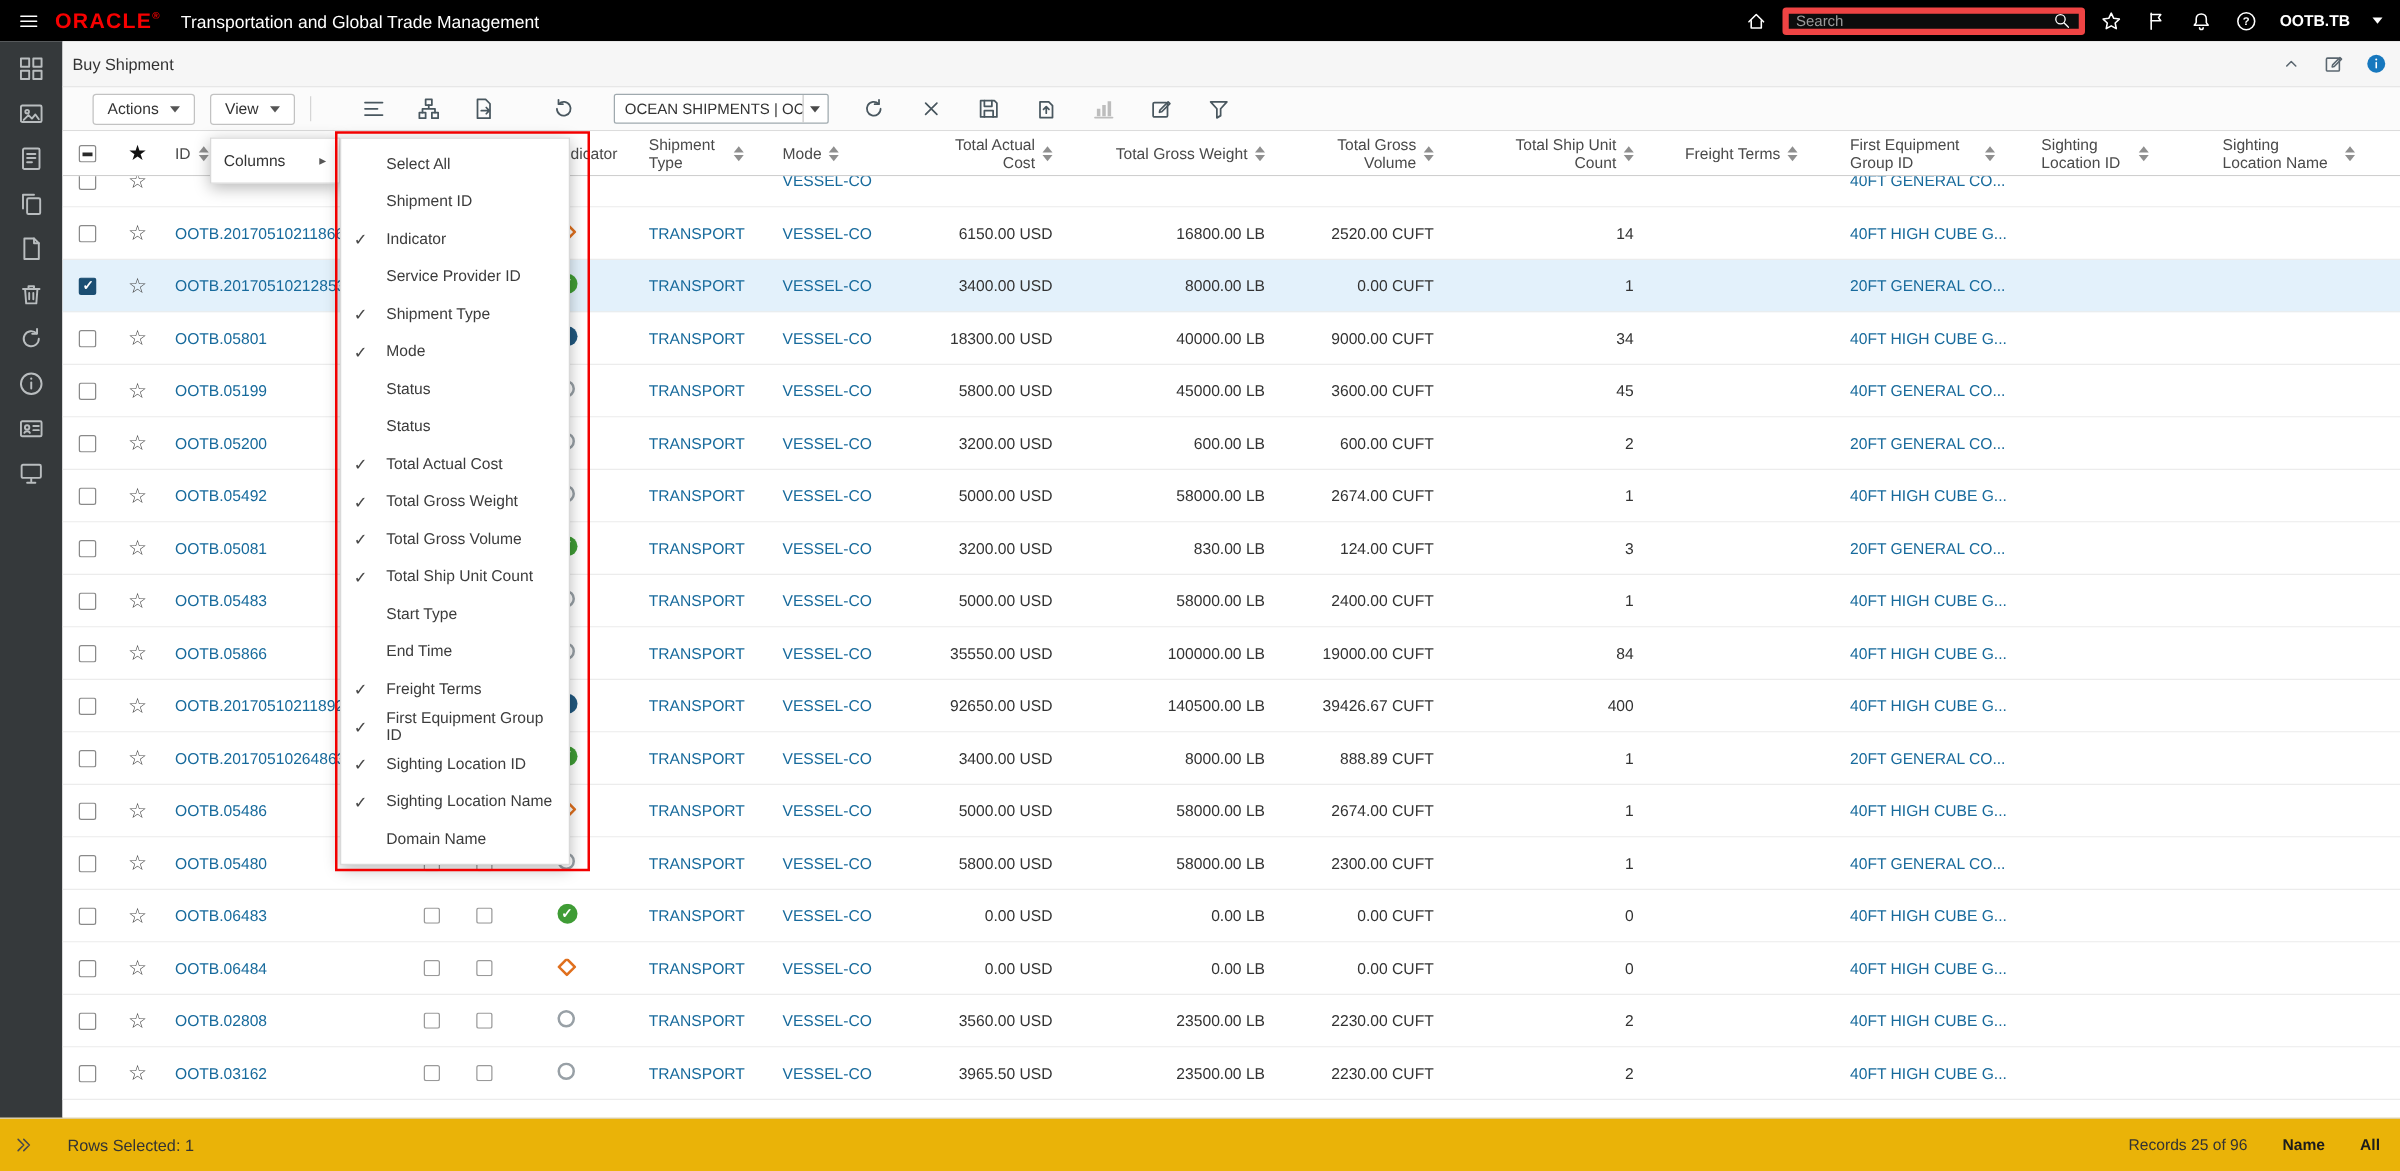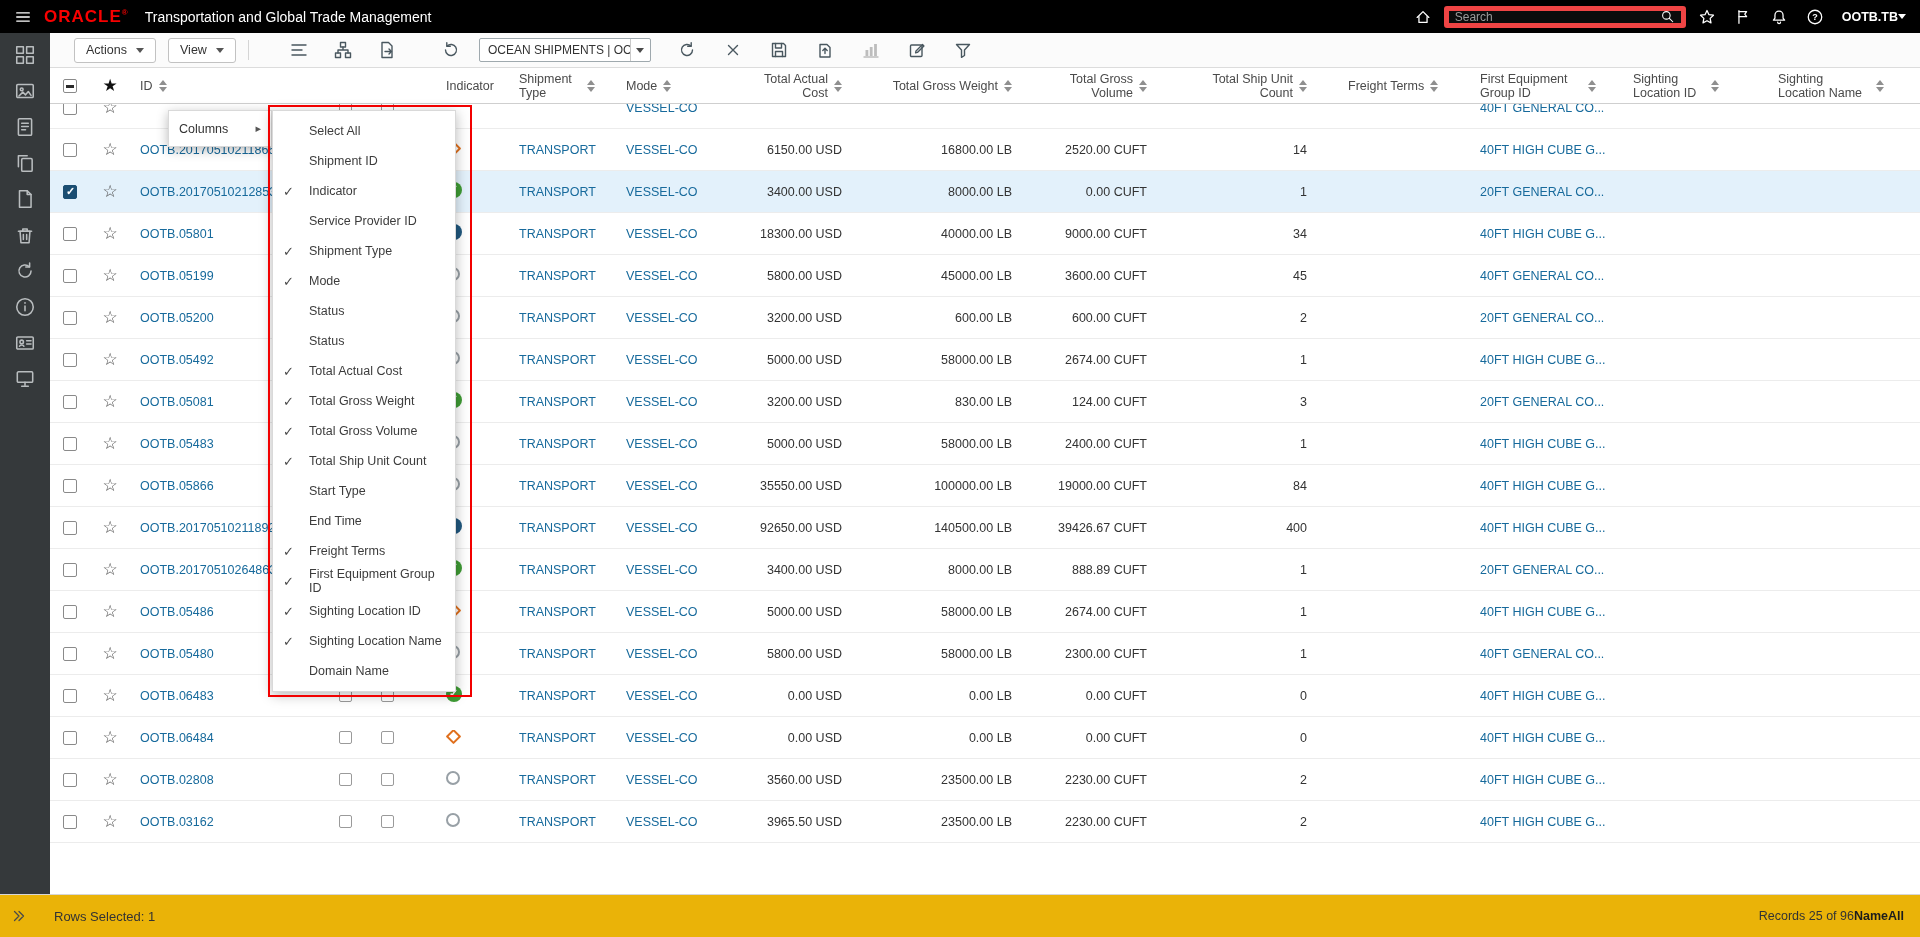--- a/index.html
+++ b/index.html
@@ -13,21 +13,21 @@
   .tb-icon{width:18px;height:18px;color:#fff;cursor:pointer}
   .brand{color:#f80000;font-weight:bold;font-size:17px;letter-spacing:1px}
   .brand sup{font-size:8px;color:#f80000}
   .app-title{font-size:14px;color:#fff;margin-left:4px}
   .spacer{flex:1}
   .searchbox{display:flex;align-items:center;background:#0c0c0c;border:5px solid #ef4444;border-radius:3px;height:22px;width:242px;padding:0 6px;gap:6px}
   .searchbox input{flex:1;background:transparent;border:none;outline:none;color:#eee;font-size:12px;font-family:"Liberation Sans",sans-serif}
   .searchbox input::placeholder{color:#9a9a9a}
   .searchbox .tb-icon{width:15px;height:15px}
   .tb-group{display:flex;align-items:center;gap:18px}
-  .username{font-weight:bold;font-size:12.5px;cursor:pointer;display:flex;align-items:center;gap:0}
+  .username{font-weight:bold;font-size:12.5px;cursor:pointer;display:flex;align-items:center;gap:18px}
   .caret{width:0;height:0;border-left:4px solid transparent;border-right:4px solid transparent;border-top:5px solid #fff;display:inline-block}
 
   
   .main{display:flex;height:861px}
   .sidebar{width:50px;background:#35393b;display:flex;flex-direction:column;align-items:center;padding-top:11px;gap:14px;flex:none}
   .sb-item{width:22px;height:22px;color:#b9bdbf;cursor:pointer}
   .sb-item .icon{width:22px;height:22px}
   .content{flex:1;display:flex;flex-direction:column;min-width:0}
 
   .tabbar{height:37px;background:#f6f6f6;border-bottom:1px solid #e2e2e2;display:flex;align-items:center;padding:0 10px 0 8px;gap:16px}
@@ -36,21 +36,21 @@
   .info-filled{width:18px;height:18px;cursor:pointer}
 
   .toolbar{height:35px;background:#fbfbfb;border-bottom:1px solid #dcdcdc;display:flex;align-items:center;padding:0 24px;gap:12px}
   .btn{display:inline-flex;align-items:center;gap:9px;border:1px solid #c2c2c2;background:#fff;border-radius:3px;height:25px;padding:0 11px;font-size:12.5px;color:#333;cursor:pointer;font-family:"Liberation Sans",sans-serif}
   .btn .caret{border-top-color:#555}
   .vsep{width:1px;height:20px;background:#d5d5d5;margin-right:28px}
   .tool-icon{width:20px;height:20px;color:#49575f;cursor:pointer;background:none;border:none;padding:0;flex:none}
   .tool-icon .icon{width:20px;height:20px}
   .tool-icon.disabled{color:#bdbdbd;cursor:default}
   .tool-icon.ml{margin-left:20px}
-  .combo{display:flex;align-items:center;border:1px solid #9fa9ae;background:#fff;height:24px;width:172px;border-radius:2px;font-size:12px;cursor:pointer;margin-left:6px}
+  .combo{display:flex;align-items:center;border:1px solid #9fa9ae;background:#fff;height:24px;width:172px;border-radius:2px;font-size:12px;cursor:pointer;margin-left:18px}
   .combo .val{flex:1;padding:0 8px;white-space:nowrap;overflow:hidden;color:#333}
   .combo .dd{width:20px;border-left:1px solid #c9c9c9;display:flex;align-items:center;justify-content:center;height:100%}
   .combo .dd .caret{border-top-color:#4a4a4a}
   .tool-right{display:flex;align-items:center;gap:26px;margin-left:14px}
 
   
   .tablewrap{flex:1;background:#fff;overflow:hidden;position:relative}
   .trow{display:grid;grid-template-columns:40px 40px 195px 40px 45px 90px 120px 105px 125px 170px 135px 185px 125px 160px 125px minmax(0,1fr);align-items:center;height:42px;border-bottom:1px solid #ececec;background:#fff}
   .trow>*{min-width:0;overflow:hidden;white-space:nowrap}
   .trow>:nth-child(1),.trow>:nth-child(2),.trow>:nth-child(4),.trow>:nth-child(5){display:flex;justify-content:center;align-items:center}
@@ -98,21 +98,21 @@
   .view-menu{left:168px;top:110px;width:104px;height:37px;display:flex;align-items:center;padding:0 10px;font-size:12.5px;color:#333;cursor:pointer;z-index:52}
   .view-menu .arrow{margin-left:auto;color:#555;font-size:11px}
   .columns-menu{left:272px;top:110px;width:184px;padding:5px 0;z-index:54}
   .menu-item{height:30px;display:flex;align-items:center;padding:0 10px 0 10px;font-size:12.5px;color:#3c3c3c;cursor:pointer}
   .menu-item .check{width:26px;color:#4a4a4a;font-size:13px;flex:none}
   .red-box{position:absolute;left:268px;top:105px;width:204px;height:592px;border:2px solid #f20000;z-index:60;pointer-events:none}
 
   
   .footer{height:43px;background:#eab308;border-top:1px solid #d6d6d6;display:flex;align-items:center;padding:0 16px 0 10px;gap:26px}
   .expander{width:18px;height:18px;color:#4a4a4a;cursor:pointer}
-  .foot-right{margin-left:auto;display:flex;align-items:flex-start;}
+  .foot-right{margin-left:auto;display:flex;align-items:flex-start;gap:28px}
   .records{color:#333;font-size:12.5px}
   .foot-btn{font-weight:bold;color:#1c1c1c;cursor:pointer;font-size:12.5px;background:none;border:none;font-family:"Liberation Sans",sans-serif}
 </style>
 </head>
 <body>
 
 <div class="topbar">
   <span class="tb-icon icon">
       <svg viewBox="0 0 20 20">
         <path d="M3 5.5h14M3 10h14M3 14.5h14"></path>
@@ -230,20 +230,42 @@
         </span></div>
       <div class="sb-item"><span class="icon">
           <svg viewBox="0 0 20 20">
             <rect x="3" y="3.5" width="14" height="9.5" rx="1"></rect>
             <path d="M10 13v2.5M7 16.5h6"></path>
           </svg>
         </span></div>
     </div>
 
   <div class="content">
+    <div class="tabbar">
+      <span class="tab-title">Buy Shipment</span>
+      <span class="spacer"></span>
+      <span class="hdr-icon icon">
+          <svg viewBox="0 0 20 20">
+            <path d="M6 12l4-4 4 4"></path>
+          </svg>
+        </span>
+      <span class="hdr-icon icon">
+          <svg viewBox="0 0 20 20">
+            <rect x="3.5" y="5" width="11.5" height="11.5" rx="1"></rect>
+            <path d="M9 11 15.5 4.5l1.4 1.4-6.5 6.5-1.8.4z"></path>
+          </svg>
+        </span>
+      <span class="info-filled icon">
+          <svg viewBox="0 0 20 20">
+            <circle cx="10" cy="10" r="8" fill="#1778be" stroke="none"></circle>
+            <path d="M10 9v4.5" stroke="#fff"></path>
+            <circle cx="10" cy="6.2" r="0.9" fill="#fff" stroke="none"></circle>
+          </svg>
+        </span>
+    </div>
 
     <div class="toolbar">
       <button class="btn">
           <span>Actions</span>
           <span class="caret"></span>
         </button>
       <button class="btn">
           <span>View</span>
           <span class="caret"></span>
         </button>

